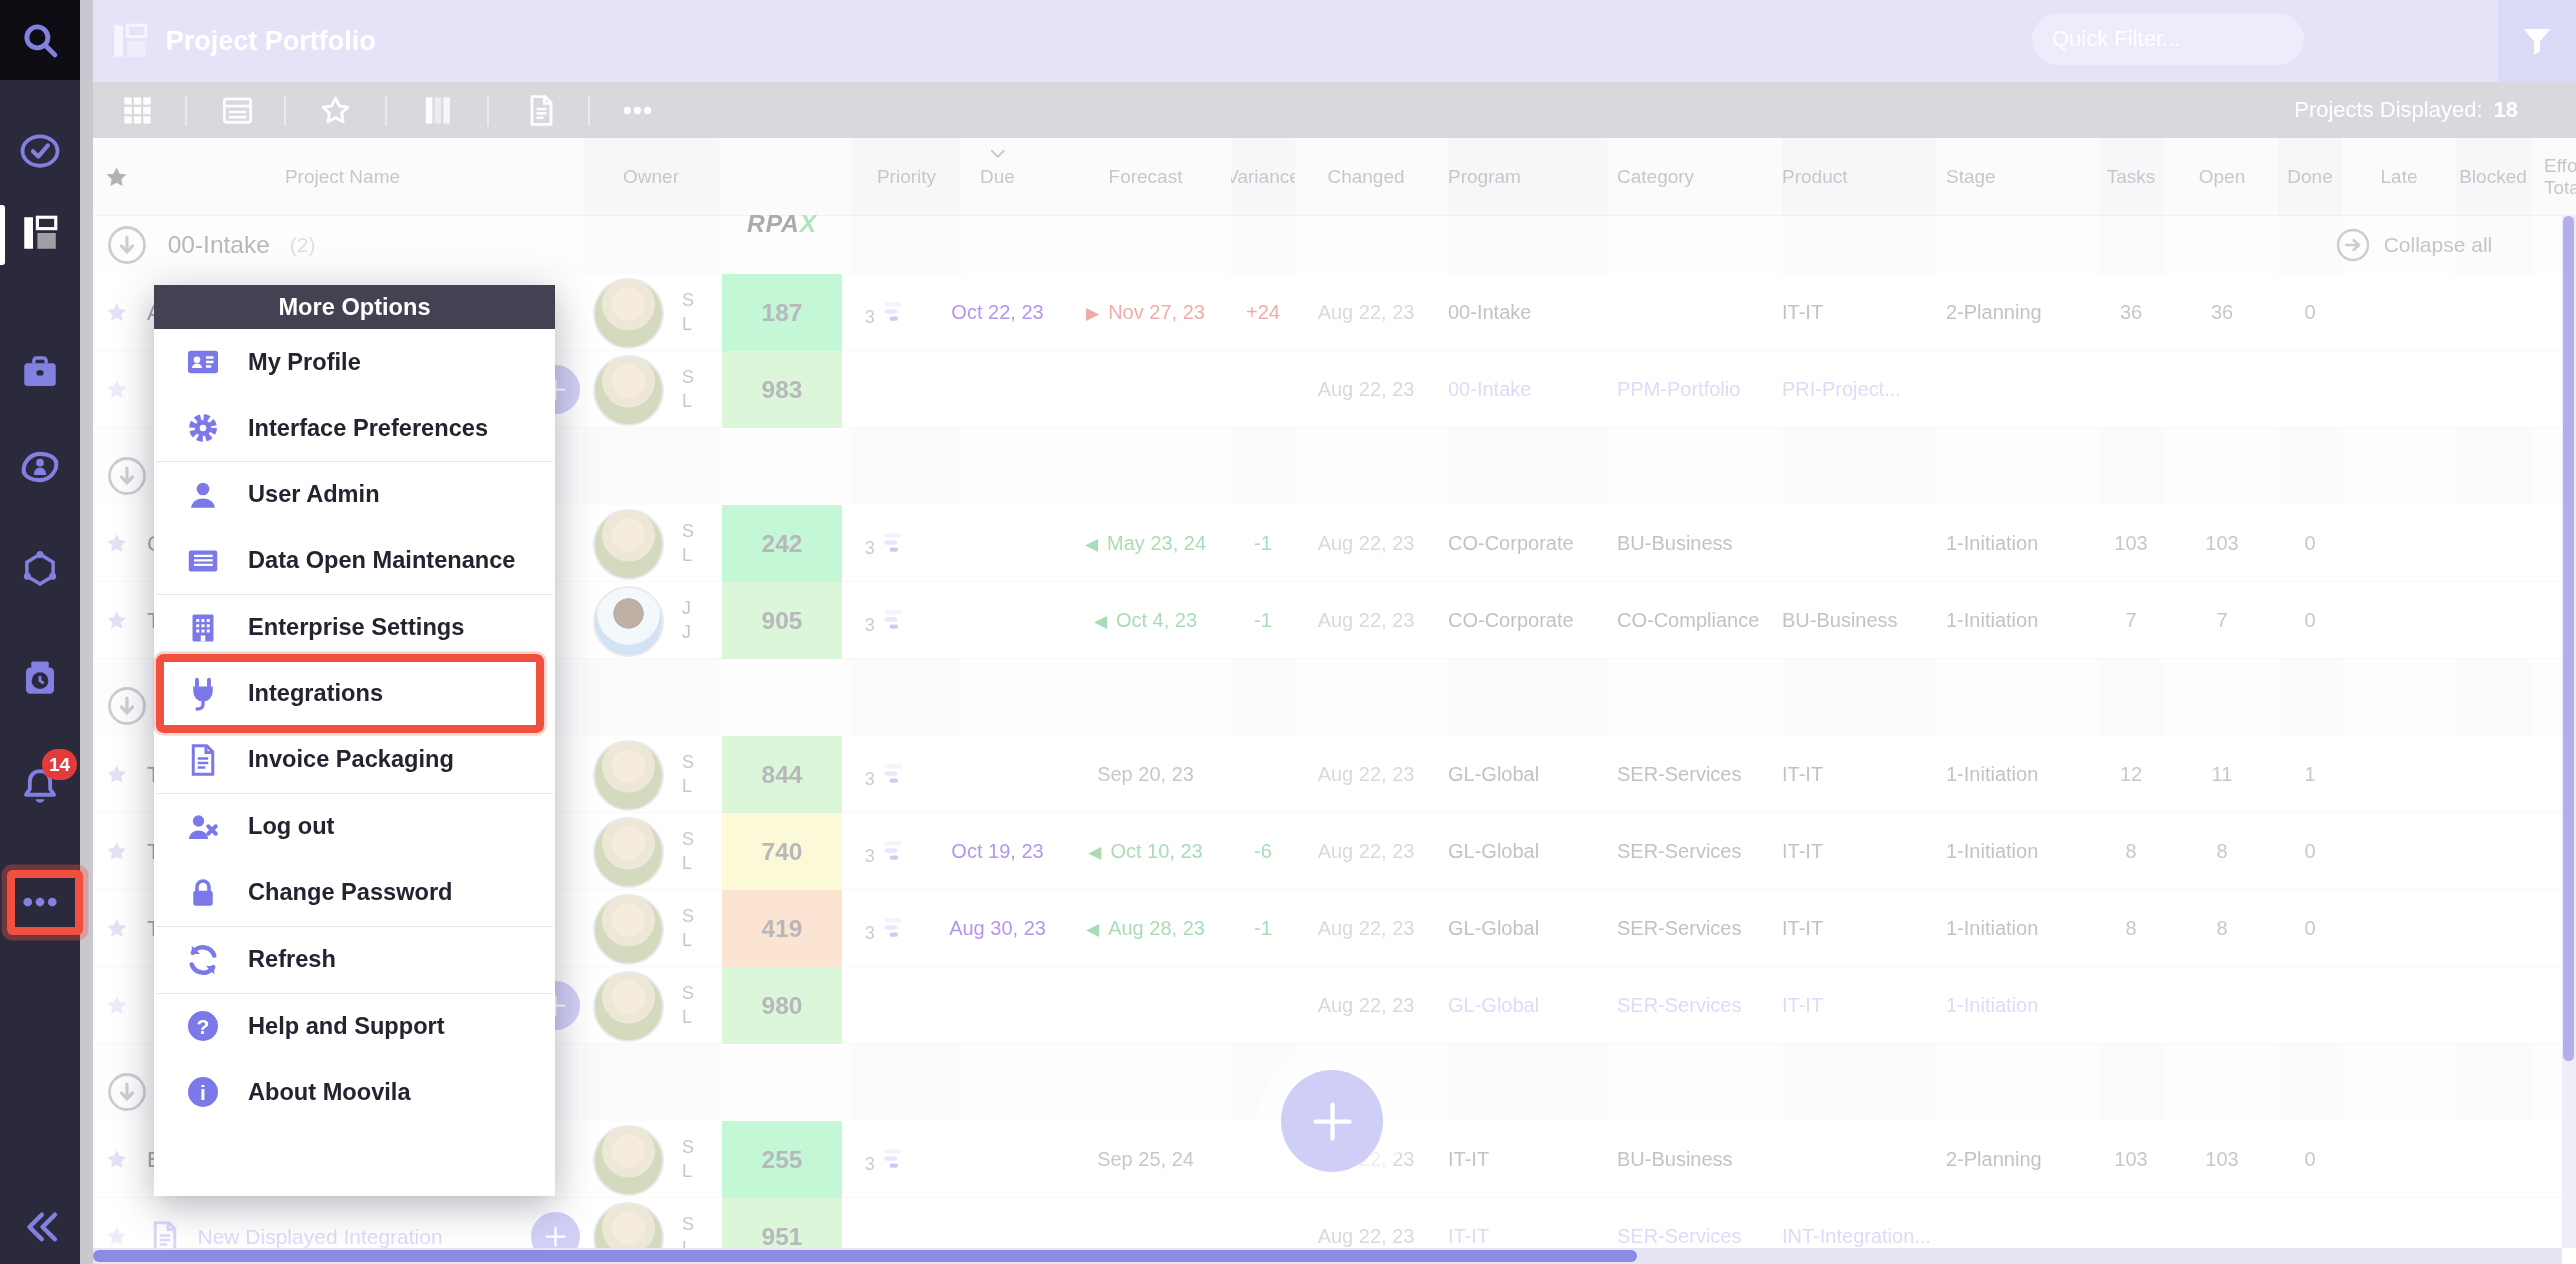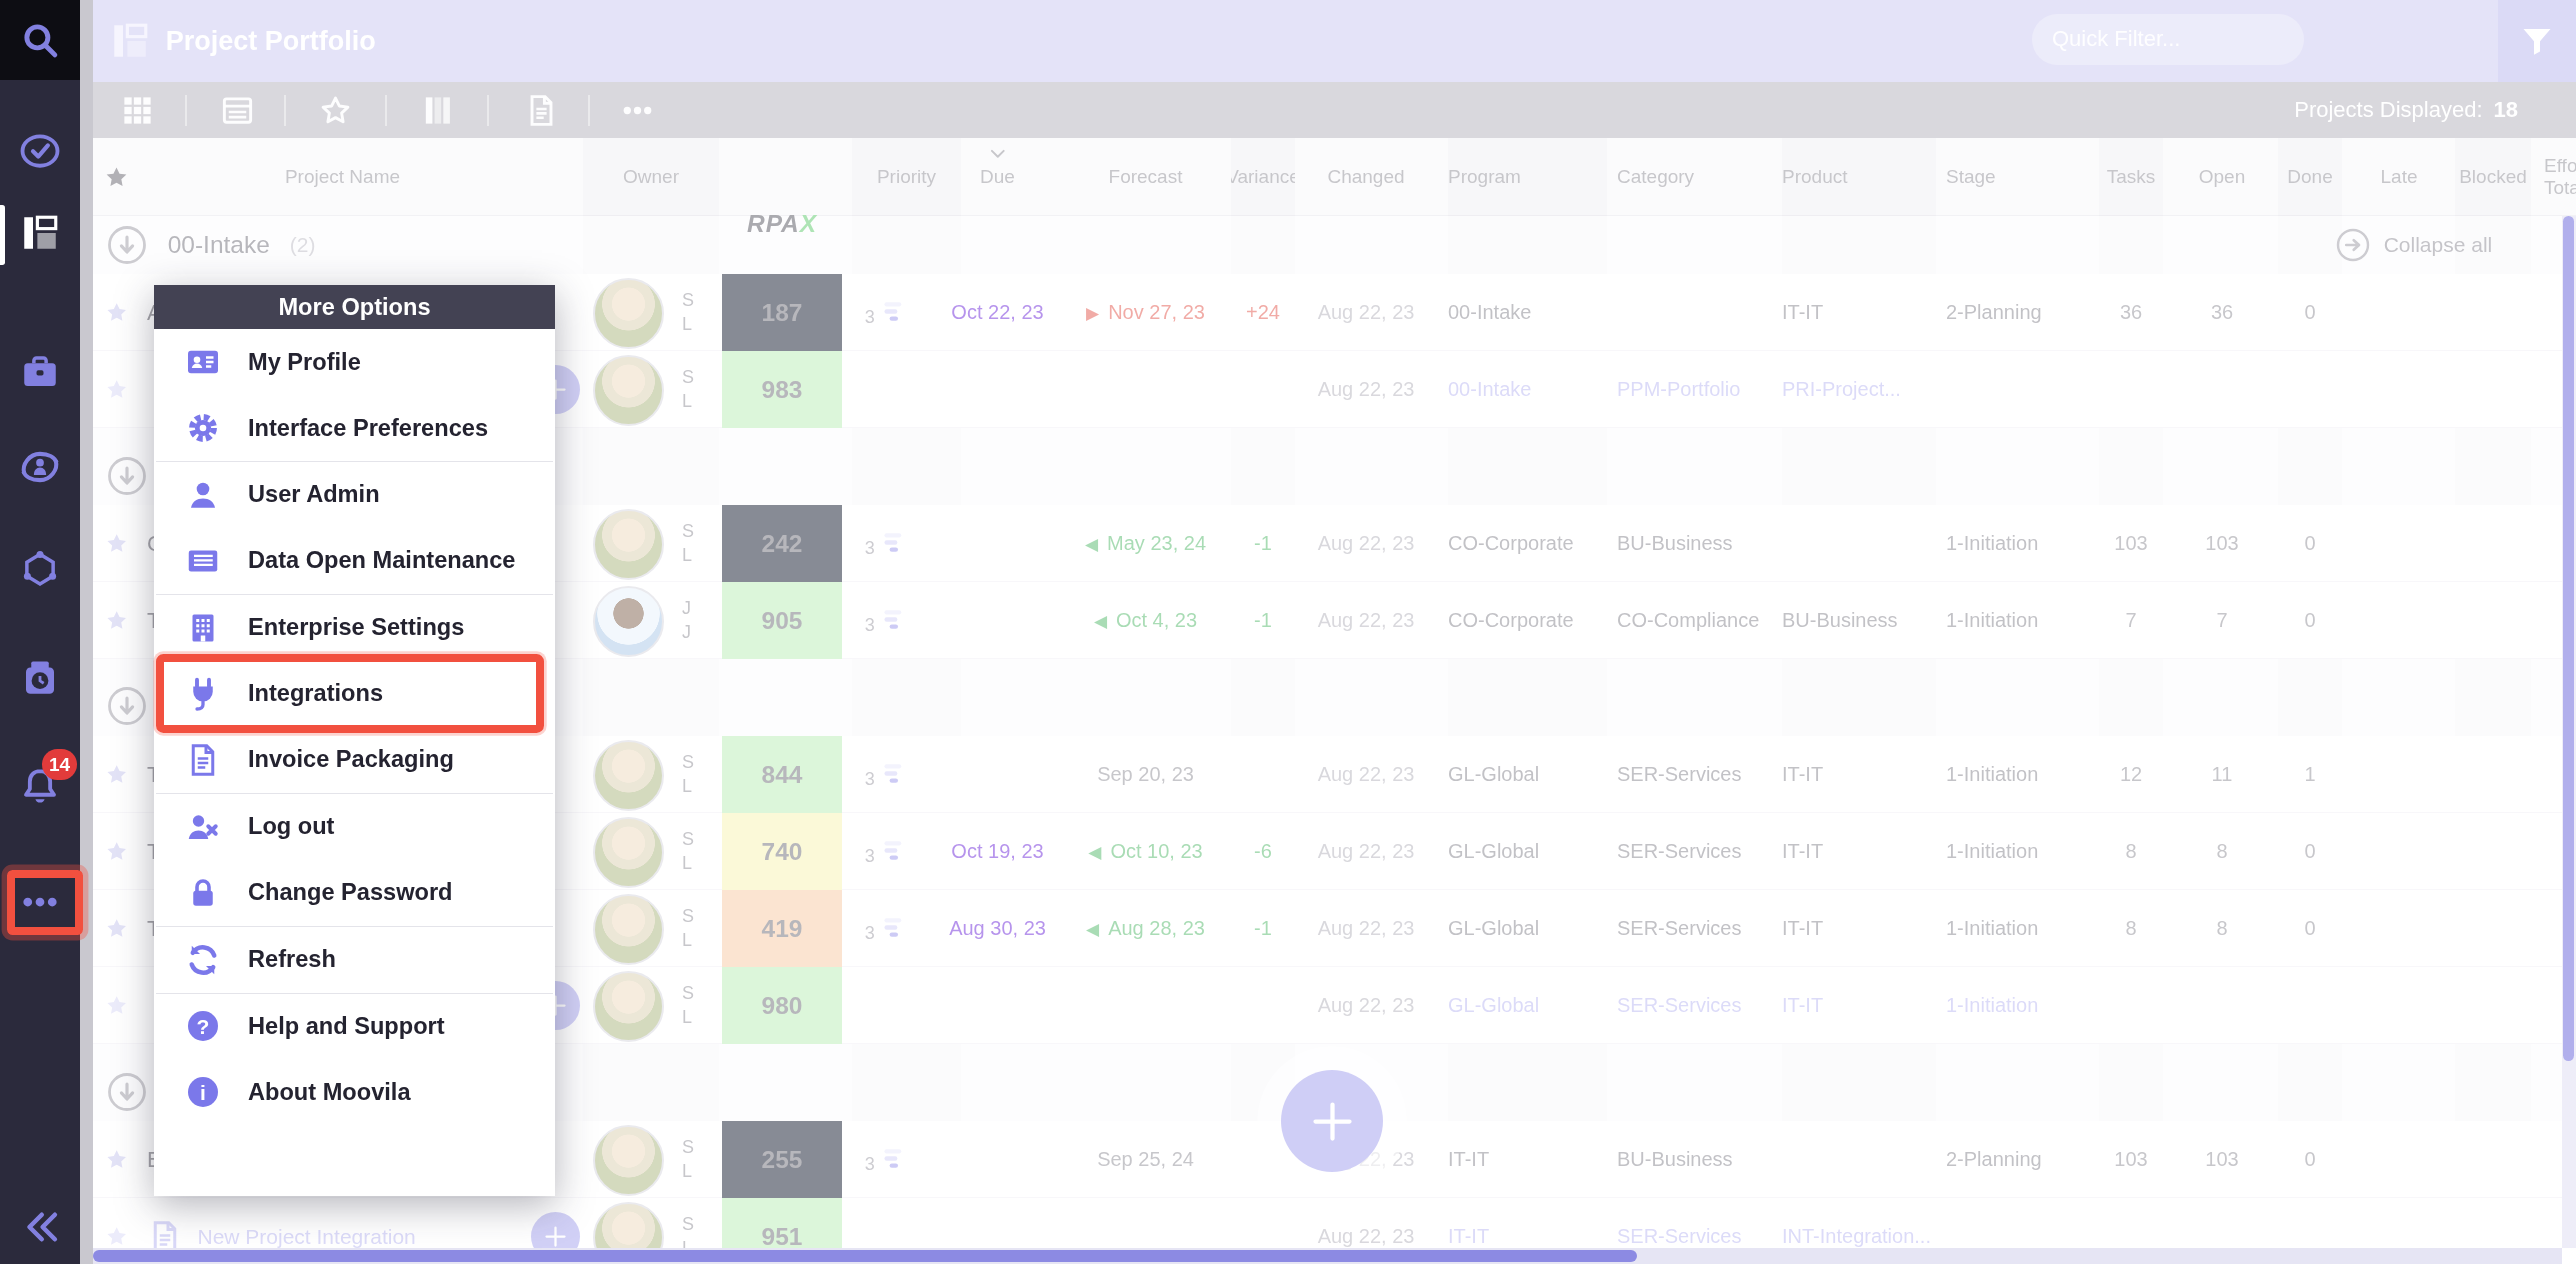--- a/index.html
+++ b/index.html
@@ -82,21 +82,21 @@
   .pending .row-star { color:#d9d8f7; }
   .letter { font-size:22px; color:#4a4952; }
   .avatar { position:absolute; width:71px; height:71px; top:3.6px; border-radius:50%;
     border:2.7px solid #d4d4dc; }
   .avatar.sl { background:radial-gradient(circle at 50% 36%, #ecd9bd 0 30%, #d9ceae 31% 48%, #a9b47c 49% 100%); }
   .avatar.jj { background:radial-gradient(circle at 50% 38%, #7e614d 0 28%, #e7f1fb 29% 58%, #a9c7e6 59% 100%); }
   .initials { position:absolute; display:flex; flex-direction:column; justify-content:center; height:77px;
     font-size:18px; color:#8f8e96; line-height:23.6px; }
   .rpax-box { position:absolute; top:0; height:77px; display:flex; align-items:center; justify-content:center;
     font-size:24.5px; font-weight:bold; color:#6f6e78; }
-  .rp-red { background:#0f172a; } .rp-green { background:#b9ecb4; } .rp-yellow { background:#f6f3b0; } .rp-orange { background:#f6c9a2; }
+  .rp-red { background:#86efac; } .rp-green { background:#b9ecb4; } .rp-yellow { background:#f6f3b0; } .rp-orange { background:#f6c9a2; }
   .prio { display:flex; align-items:flex-end; gap:3.6px; padding-left:12.7px; }
   .prio .num { font-size:18px; color:#9a99a2; }
   .prio svg { width:31px; height:31px; color:#8f8ce9; }
   .fc-late { color:#e2574d; } .fc-early { color:#53b86a; } .fc-plain { color:#8f8e96; }
   .fc-arrow { font-size:17px; margin-right:9px; }
   .vr-red { color:#e2574d; } .vr-green { color:#53b86a; }
   .c-due { color:#6d28d9; } .c-ch { color:#b2b1ba; } .c-num { color:#8f8e96; }
   .pending .p-txt { color:#b8b6f1; }
   .name-doc { width:36px; height:36px; color:#b3b1f0; margin-right:14.5px; flex:0 0 auto; }
   .name-doc svg { width:100%; height:100%; }
@@ -753,21 +753,21 @@
             <span class="row-star"><svg viewBox="0 0 24 24">
                 <path d="M12 3l2.7 5.6 6.1.8-4.5 4.2 1.1 6-5.4-2.9-5.4 2.9 1.1-6L3.2 9.4l6.1-.8z" fill="currentColor"></path>
               </svg></span>
           </div>
           <div class="cell center" style="left: 54px; width: 391px; justify-content: flex-start;">
             <span class="name-doc"><svg viewBox="0 0 24 24">
                 <path d="M5.5 2.5h9l4 4v15h-13z" fill="none" stroke="currentColor" stroke-width="2"></path>
                 <path d="M14 2.5v4.5h4.5" fill="none" stroke="currentColor" stroke-width="2"></path>
                 <path d="M8.5 11h7M8.5 14h7M8.5 17h5" stroke="currentColor" stroke-width="1.8"></path>
               </svg></span>
-            <span class="pend-name">New Project Integration</span>
+            <span class="pend-name">New Displayed Integration</span>
           </div>
           <div class="avatar sl" style="left: 500px;"></div>
           <div class="initials" style="left: 589px;">
             <span>S</span>
             <span>L</span>
           </div>
           <div class="rpax-box rp-green" style="left: 629px; width: 120px;">951</div>
           <div class="cell center" style="left: 1214px; width: 118px;">
             <span class="c-ch">Aug 22, 23</span>
           </div>

